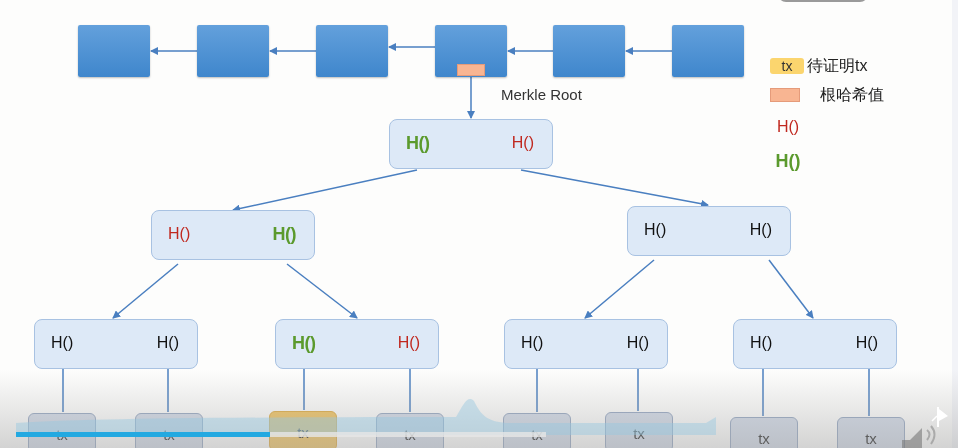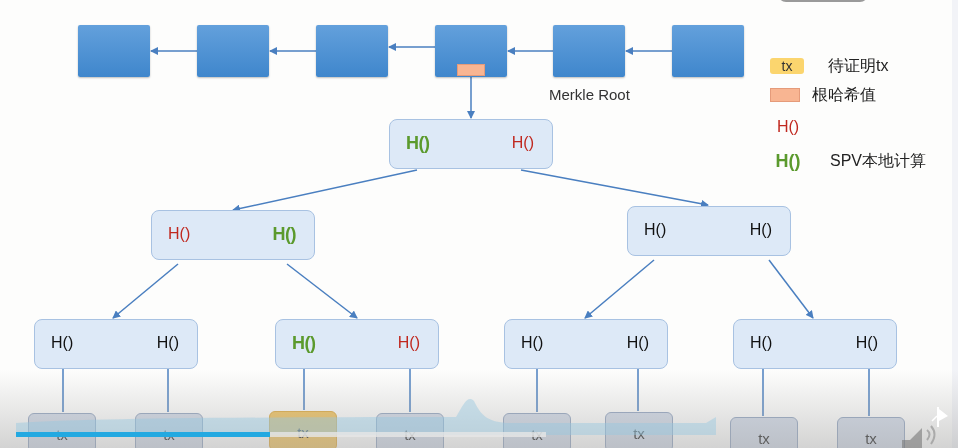--- a/index.html
+++ b/index.html
@@ -14,21 +14,21 @@
 
   .block {
     position: absolute; width: 72px; height: 52px; border-radius: 2px;
     background: linear-gradient(#63a0dc, #3f86cc);
     box-shadow: 0 1px 2px rgba(0,0,0,0.25);
   }
   .root-hash {
     position: absolute; width: 28px; height: 12px;
     background: #f8b592; border: 1px solid #e59b7a; box-sizing: border-box;
   }
-  .merkle-label { position: absolute; font-size: 15px; color: #333; white-space: nowrap; margin-left: 48px; }
+  .merkle-label { position: absolute; font-size: 15px; color: #333; white-space: nowrap; }
 
   .node {
     position: absolute; width: 164px; height: 50px; box-sizing: border-box;
     background: #dde9f7; border: 1.5px solid #a8c2e2; border-radius: 8px;
   }
   .h { position: absolute; top: 13px; font-size: 16px; line-height: 20px; white-space: nowrap; }
   .h.plain { color: #111; }
   .h.red { color: #c0281f; }
   .h.green { color: #5b9a2d; font-weight: bold; font-size: 18px; letter-spacing: -0.5px; }
   .h.left { left: 16px; }
@@ -40,21 +40,21 @@
     font-size: 15px; color: #333; text-align: center; padding-top: 12px;
   }
   .tx.target { background: #f0c566; border-color: #e0ad45; }
 
   .legend-row { position: absolute; left: 770px; height: 22px; display: flex; align-items: center; }
   .legend-key { width: 36px; height: 18px; display: flex; align-items: center; justify-content: center; font-size: 14px; }
   .legend-key.tx-key { background: #fbd56e; border-radius: 3px; color: #333; width: 34px; height: 16px; }
   .legend-key.root-key { background: #f8b592; border: 1px solid #e59b7a; box-sizing: border-box; width: 30px; height: 14px; }
   .legend-key.red { color: #c0281f; font-size: 16px; }
   .legend-key.green { color: #5b9a2d; font-weight: bold; font-size: 18px; }
-  .legend-text { margin-left: 24px; font-size: 16px; color: #222; white-space: nowrap; }
+  .legend-text { margin-left: 3px; font-size: 16px; color: #222; white-space: nowrap; }
 
   svg.edges { position: absolute; left: 0; top: 0; }
 
   
   .overlay-shade {
     position: absolute; left: 0; top: 370px; width: 958px; height: 78px;
     background: linear-gradient(rgba(255,255,255,0), rgba(160,160,160,0.45));
     pointer-events: none;
   }
   .waveform { position: absolute; left: 16px; top: 395px; width: 700px; height: 40px; pointer-events: none; }
@@ -148,28 +148,27 @@
   <div class="tx" style="left:605px;top:412px">tx</div>
   <div class="tx" style="left:730px;top:417px">tx</div>
   <div class="tx" style="left:837px;top:417px">tx</div>
 
   <div class="legend-row" style="top:55px">
     <span class="legend-key tx-key">tx</span>
     <span class="legend-text">待证明tx</span>
   </div>
   <div class="legend-row" style="top:84px">
     <span class="legend-key root-key"></span>
-    <span class="legend-text" style="margin-left:12px">根哈希值</span>
+    <span class="legend-text" style="margin-left:20px">根哈希值</span>
   </div>
   <div class="legend-row" style="top:116px">
     <span class="legend-key red">H()</span>
   </div>
   <div class="legend-row" style="top:150px">
     <span class="legend-key green">H()</span>
-    <span class="legend-text">SPV本地计算</span>
   </div>
 
   <div class="overlay-shade"></div>
   <svg class="waveform" viewBox="0 0 700 40" preserveAspectRatio="none">
     <path d="M0,40 L0,28 C60,24 200,22 440,22 C448,8 452,0 458,6 C465,20 470,26 490,28 L690,28 L700,22 L700,40 Z" fill="rgba(150,200,225,0.45)"></path>
   </svg>
   <div class="progress-track">
     <div class="progress-fill" id="progress-fill" style="width: 48%; background: rgb(35, 169, 225);"></div>
   </div>
   <svg class="volume-icon" viewBox="0 0 40 28">

